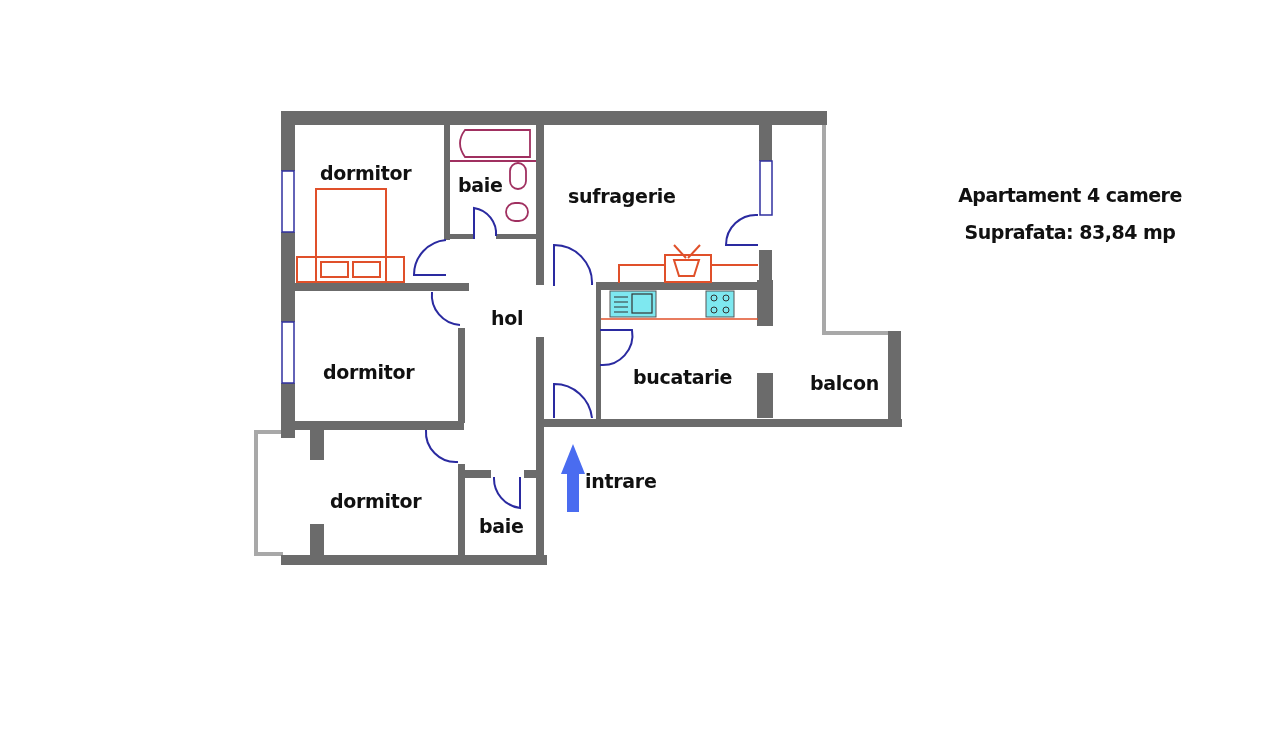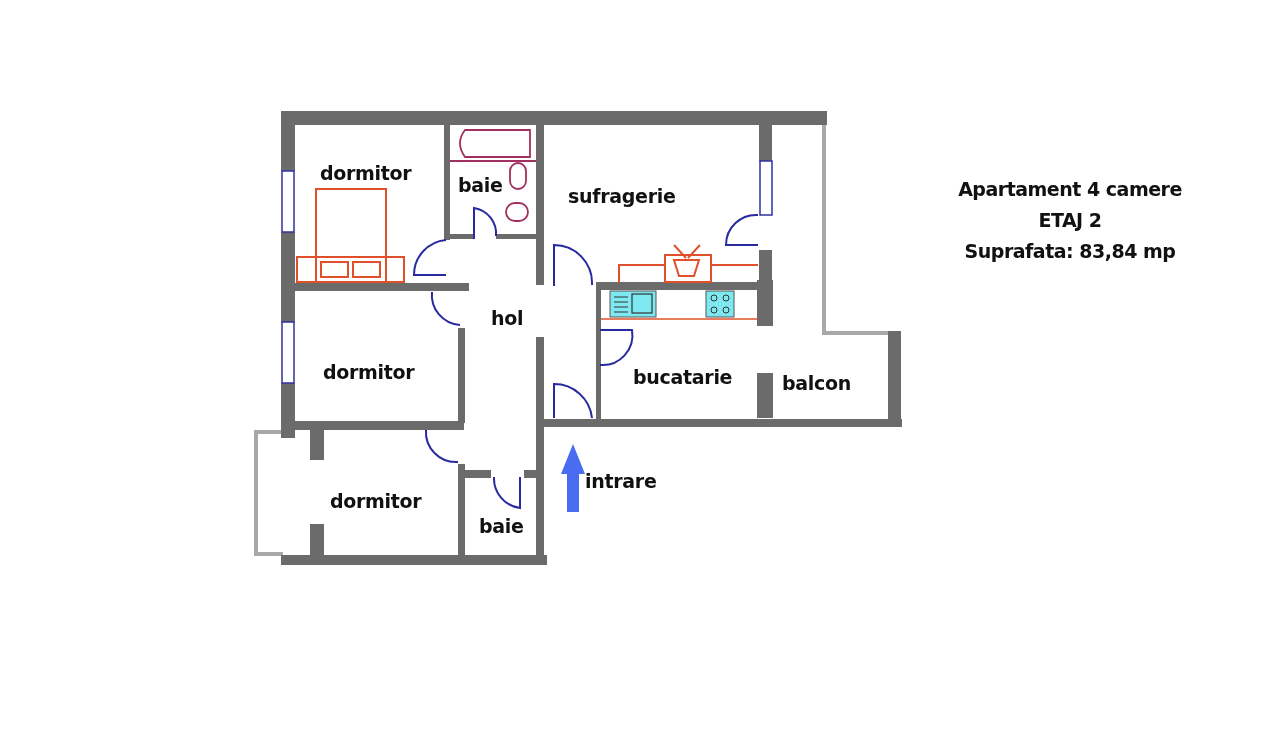--- a/index.html
+++ b/index.html
@@ -1,20 +1,20 @@
 <!DOCTYPE html>
 <html><head>
 <meta charset="utf-8">
 <style>
   html, body { margin:0; padding:0; background:#ffffff; }
   body { width:1280px; height:751px; position:relative; overflow:hidden; font-family:"Liberation Sans", sans-serif; }
   #plan { position:absolute; left:0; top:0; width:1280px; height:751px; }
   .lbl { position:absolute; font-family:"DejaVu Sans", sans-serif; font-weight:bold; color:#111; font-size:19px; line-height:1; white-space:nowrap; letter-spacing:-0.3px; }
   .info { position:absolute; left:900px; top:172px; width:340px; text-align:center; font-family:"DejaVu Sans", sans-serif; font-weight:bold; font-size:19px; color:#111; line-height:28px; letter-spacing:-0.5px; }
-  .info div { margin:3px; }
+  .info div { margin:9px; }
 </style>
 </head>
 <body>
 
 <svg id="plan" viewBox="0 0 1280 751" xmlns="http://www.w3.org/2000/svg">
 
   <g fill="none" stroke="#a8a8a8" stroke-width="4">
     <polyline points="824,124 824,333 889,333"></polyline>
     <polyline points="283,432 256,432 256,554 283,554"></polyline>
   </g>
@@ -130,22 +130,21 @@
     <polygon points="561,474 573,444 585,474" fill="#4a6cf0"></polygon>
   </g>
 </svg>
 
 <span class="lbl" style="left:320px;top:164px;">dormitor</span>
 <span class="lbl" style="left:458px;top:176px;">baie</span>
 <span class="lbl" style="left:568px;top:187px;text-align:center;">sufragerie</span>
 <span class="lbl" style="left:491px;top:309px;text-align:right;">hol</span>
 <span class="lbl" style="left:323px;top:363px;">dormitor</span>
 <span class="lbl" style="left:633px;top:368px;">bucatarie</span>
-<span class="lbl" style="left:782px;top:374px;">balcon</span>
+<span class="lbl" style="left:810px;top:374px;">balcon</span>
 <span class="lbl" style="left:330px;top:492px;">dormitor</span>
 <span class="lbl" style="left:479px;top:517px;">baie</span>
 <span class="lbl" style="left:585px;top:472px;">intrare</span>
 
 <div class="info">
   <div>Apartament 4 camere</div>
-  <div>ETAJ 2</div>
   <div>Suprafata: 83,84 mp</div>
 </div>
 
 </body></html>

